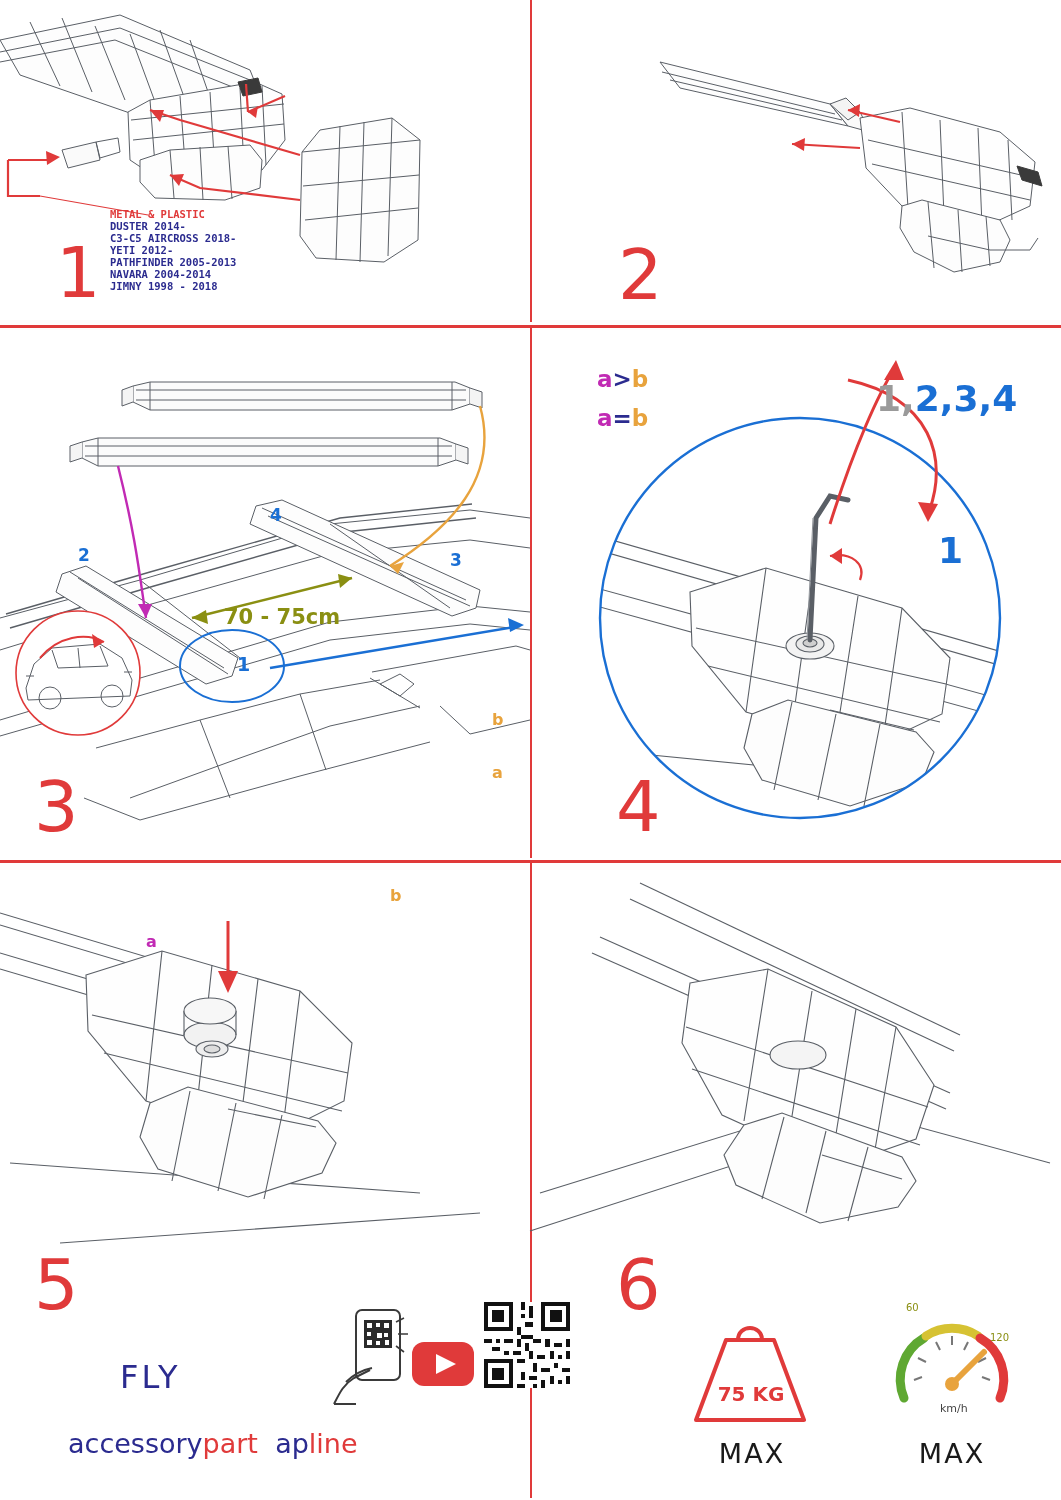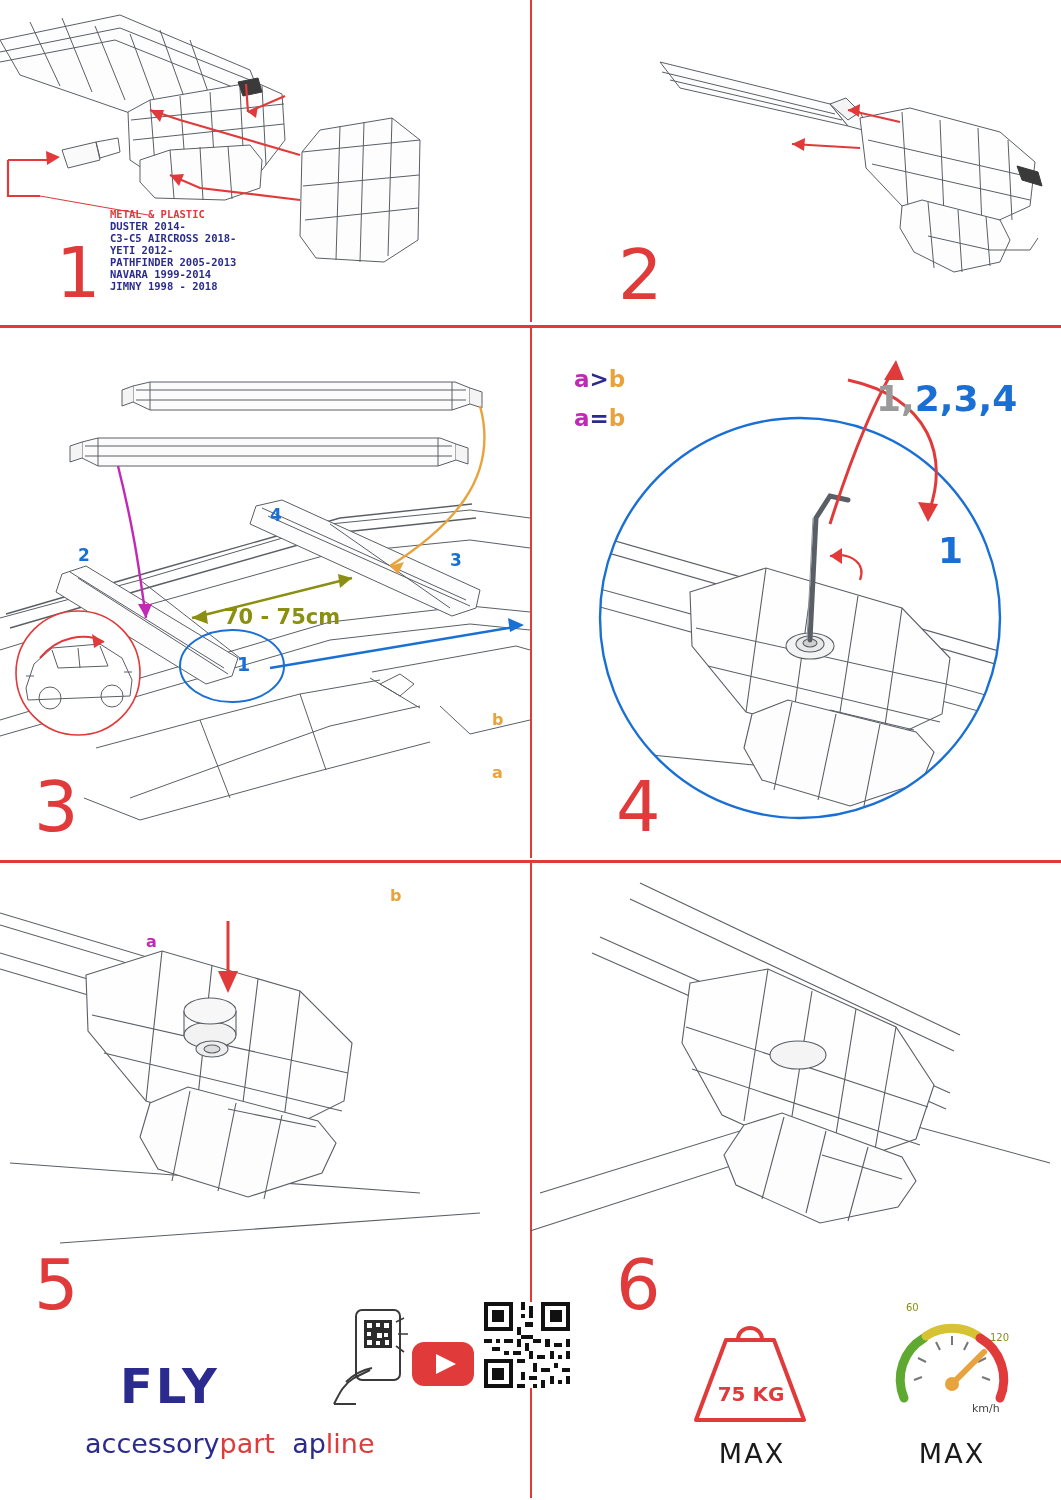--- a/index.html
+++ b/index.html
@@ -50,48 +50,48 @@
     line-height: 1.15;
     font-weight: bold;
     color: #2b2b8f;
   }
   .spec-title { color: #e03a3a; font-weight: bold; }
   .ab {
     position: absolute;
     font-family: "DejaVu Sans", sans-serif;
     font-weight: bold;
     font-size: 23px;
+    margin-left: 23px;
   }
   .dimtext {
     position: absolute;
     color: #8a8f12;
     font-family: "DejaVu Sans", sans-serif;
     font-weight: bold;
     font-size: 21px;
   }
   .bignum {
     position: absolute;
     font-family: "DejaVu Sans", sans-serif;
     font-weight: bold;
     font-size: 36px;
   }
   .brand-fly {
     position: absolute;
     font-family: "DejaVu Sans", sans-serif;
-    font-size: 48px;
+    font-size: 32px;
     letter-spacing: 3px;
     color: #2b2b8f;
-    font-weight: 700;
+    font-weight: 400;
   }
   .brand-line {
     position: absolute;
     font-family: "DejaVu Sans", sans-serif;
     font-size: 27px;
     color: #2b2b8f;
-    margin-left: 17px;
   }
   .brand-line .accent { color: #e03a3a; }
   .maxlabel {
     position: absolute;
     font-family: "DejaVu Sans", sans-serif;
     font-size: 27px;
     color: #1a1a1a;
     letter-spacing: 2px;
   }
   .kgtext {
@@ -169,21 +169,21 @@
       </g>
     </svg>
   </div>
 
   <div class="spec-list" style="left:110px; top:208px; width:230px">
     <div class="spec-title">METAL &amp; PLASTIC</div>
     <div>DUSTER 2014-</div>
     <div>C3-C5 AIRCROSS 2018-</div>
     <div>YETI 2012-</div>
     <div>PATHFINDER 2005-2013</div>
-    <div>NAVARA 1999-2014</div>
+    <div>NAVARA 2004-2014</div>
     <div>JIMNY 1998 - 2018</div>
   </div>
 
   <div class="step-num" style="left:56px; top:238px">1</div>
 
   <div class="panel" style="left:530px;top:0;width:531px;height:325px">
     <svg width="531" height="325" viewBox="0 0 531 325">
       <g fill="none" stroke="#5a5f66" stroke-width="1">
 
         <path d="M130 62 L300 104 L318 126 L150 88 Z" fill="#fdfdfd"></path>
@@ -535,16 +535,16 @@
       <path d="M88 28 A48 48 0 0 1 108 88" fill="none" stroke="#e03a3a" stroke-width="9" stroke-linecap="round"></path>
       <g stroke="#777" stroke-width="2">
         <path d="M22 70 L30 67 M26 48 L34 52 M44 32 L48 40 M60 26 L60 35 M76 32 L72 40 M94 48 L86 52 M98 70 L90 67"></path>
       </g>
       <path d="M60 74 L92 42" stroke="#e8a33d" stroke-width="6" stroke-linecap="round"></path>
       <circle cx="60" cy="74" r="7" fill="#e8a33d"></circle>
     </svg>
   </div>
   <div class="smalltick" style="left:906px; top:1302px">60</div>
   <div class="smalltick" style="left:990px; top:1332px">120</div>
-  <div class="kmh" style="left:972px; top:1402px">km/h</div>
+  <div class="kmh" style="left:940px; top:1402px">km/h</div>
   <div class="maxlabel" style="left:906px; top:1438px; width:92px; text-align:center">MAX</div>
 
 </div>
 
 </body></html>

